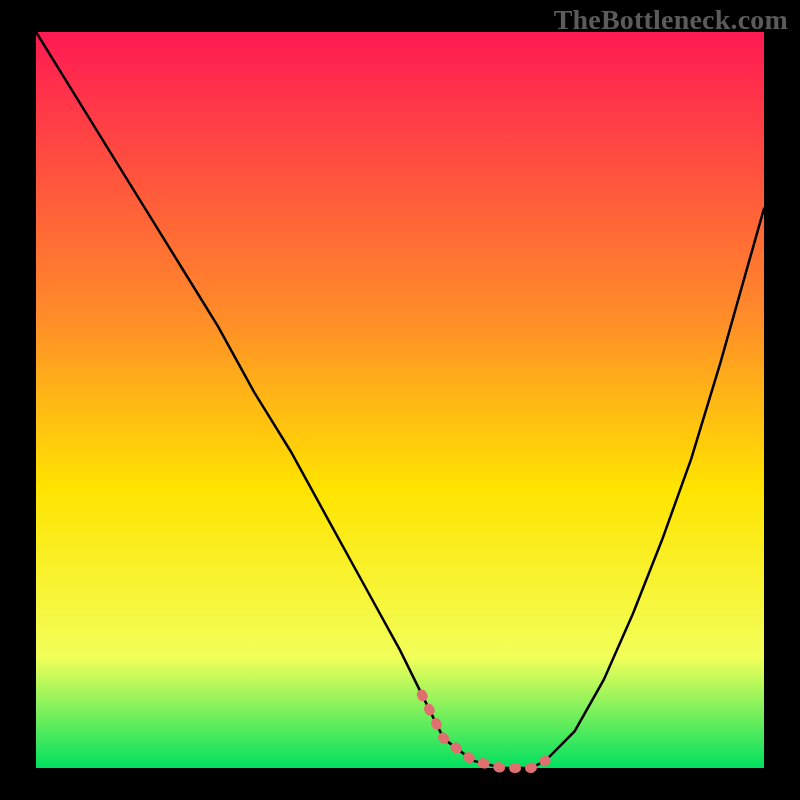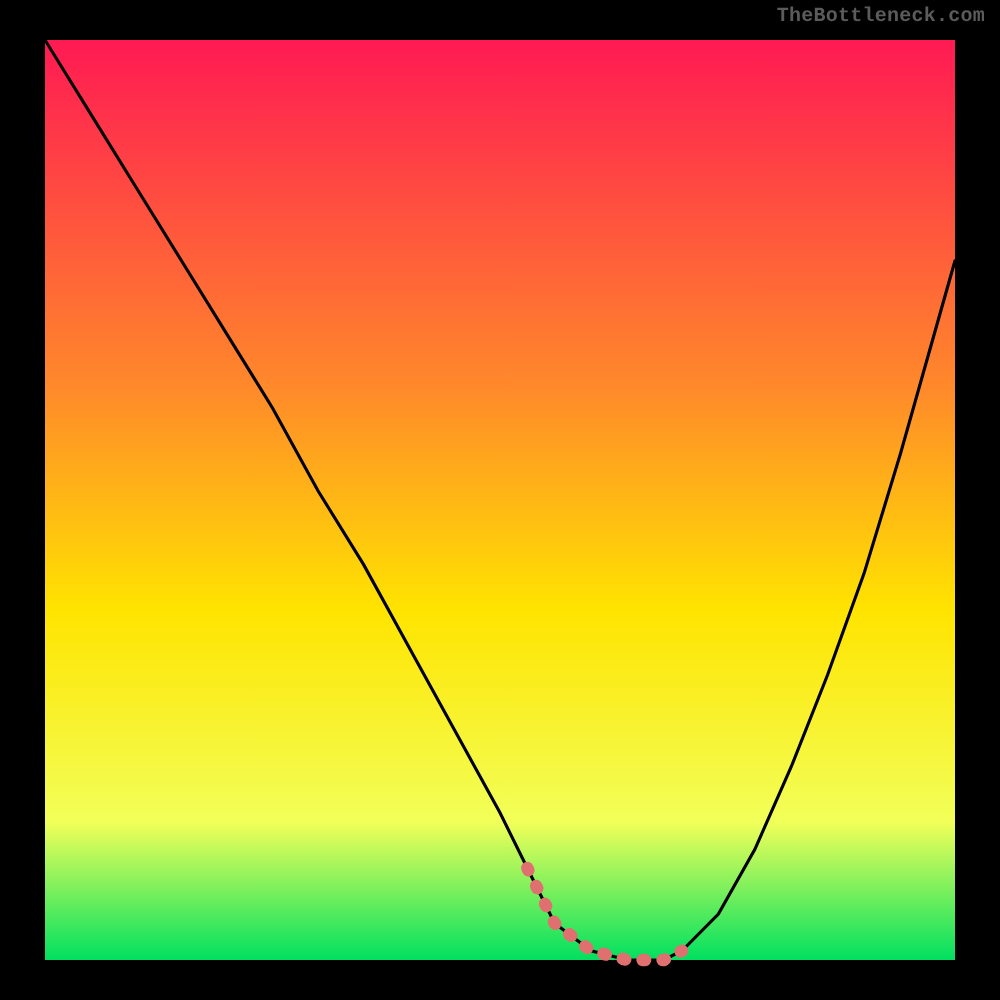--- a/index.html
+++ b/index.html
@@ -13,22 +13,22 @@
   .stage {
     position: relative;
     width: 800px;
     height: 800px;
     background: #000;
   }
   .watermark {
     position: absolute;
     top: 4px;
     right: 12px;
-    font-family: Liberation Mono, monospace;
-    font-size: 16px;
+    font-family: Liberation Serif, serif;
+    font-size: 28px;
     font-weight: 600;
     color: #5b5b5b;
     letter-spacing: 0.2px;
     z-index: 10;
   }
   svg {
     position: absolute;
     left: 0;
     top: 0;
   }

